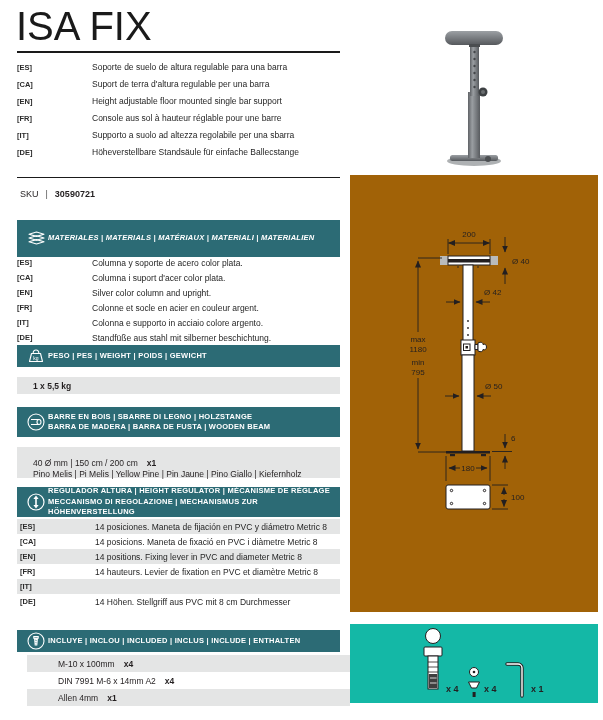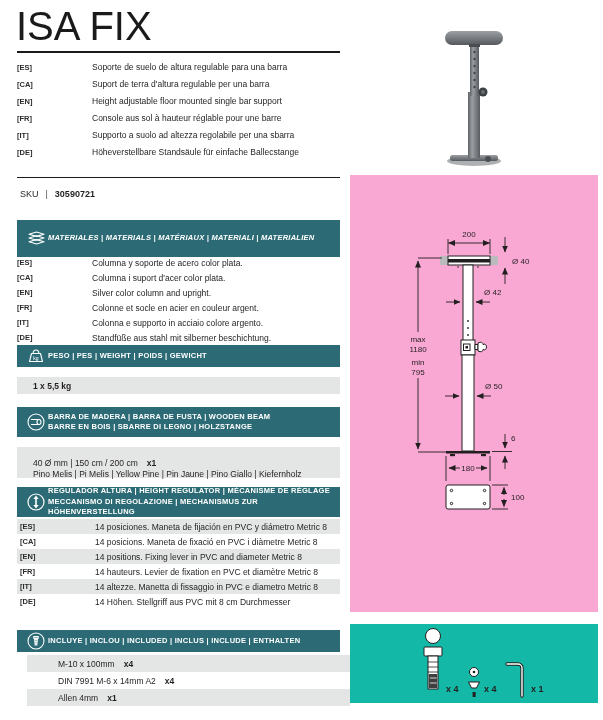--- a/index.html
+++ b/index.html
@@ -36,21 +36,21 @@
   .row-white{background:transparent;}
   .qty{font-weight:700;margin-left:9px;}
   .bold{font-weight:700;}
   .reg-list .lang-row.odd{background:#E4E5E5;}
   .reg-list .lang-row{box-sizing:border-box;padding-left:3px;width:323px;}
   .inc-list .inc-row{height:17px;display:flex;align-items:center;box-sizing:border-box;
     padding-left:31px;font-size:8.5px;width:323px;}
   .inc-list .inc-row.odd{background:#E4E5E5;}
   
   .photo-panel{left:350px;top:0;width:248px;height:175px;background:#fff;}
-  .drawing-panel{left:350px;top:175px;width:248px;height:437px;background:#f9a8d4;text-align:center;}
+  .drawing-panel{left:350px;top:175px;width:248px;height:437px;background:#a16207;text-align:center;}
   .hardware-panel{left:350px;top:624px;width:248px;height:79px;background:#14b8a6;}
   svg{display:block;}
   .dim-text{font-size:8px;fill:#231F20;font-family:"Liberation Sans",sans-serif;}
   .hw-label{font-size:9px;font-weight:700;fill:#231F20;font-family:"Liberation Sans",sans-serif;}
 </style>
 </head>
 <body>
 
 <div class="abs title">ISA FIX</div>
 <div class="abs rule" style="top:51px;"></div>
@@ -147,22 +147,22 @@
   <span class="icon">
     <svg width="20" height="20" viewBox="0 0 20 20">
         <g fill="none" stroke="#fff" stroke-width="1.1">
       <circle cx="10" cy="10" r="8"></circle>
       <path d="M5 7.5 L13 7.5 M5 12.5 L13 12.5"></path>
       <ellipse cx="13" cy="10" rx="2" ry="2.5"></ellipse>
     </g>
       </svg>
   </span>
   <span class="hdr">
+    <div>BARRE EN BOIS | SBARRE DI LEGNO | HOLZSTANGE</div>
     <div>BARRA DE MADERA | BARRA DE FUSTA | WOODEN BEAM</div>
-    <div>BARRE EN BOIS | SBARRE DI LEGNO | HOLZSTANGE</div>
   </span>
 </div>
 <div class="abs stripe" style="top:447px;height:31px;">
   <span>40 Ø mm | 150 cm /  200 cm</span>
   <span class="qty">x1</span>
 </div>
 <div class="abs stripe row-white" style="top:466px;height:15px;">
   <span>Pino Melis  |  Pi Melis  |  Yellow Pine  |  Pin Jaune  |  Pino Giallo  |  Kiefernholz</span>
 </div>
 
@@ -194,21 +194,20 @@
   <div class="lang-row odd">
       <span class="lang-tag">[EN]</span>
       <span class="lang-text">14 positions. Fixing lever in PVC and diameter Metric 8</span>
     </div>
   <div class="lang-row">
       <span class="lang-tag">[FR]</span>
       <span class="lang-text">14 hauteurs. Levier de fixation en PVC et diamètre Metric 8</span>
     </div>
   <div class="lang-row odd">
       <span class="lang-tag">[IT]</span>
-      <span class="lang-text">14 altezze. Manetta di fissaggio in PVC e diametro Metric 8</span>
     </div>
   <div class="lang-row">
       <span class="lang-tag">[DE]</span>
       <span class="lang-text">14 Höhen. Stellgriff aus PVC mit 8 cm Durchmesser</span>
     </div>
 </div>
 
 <div class="abs teal-bar" style="top:630px;height:22px;">
   <span class="icon">
     <svg width="20" height="20" viewBox="0 0 20 20">

